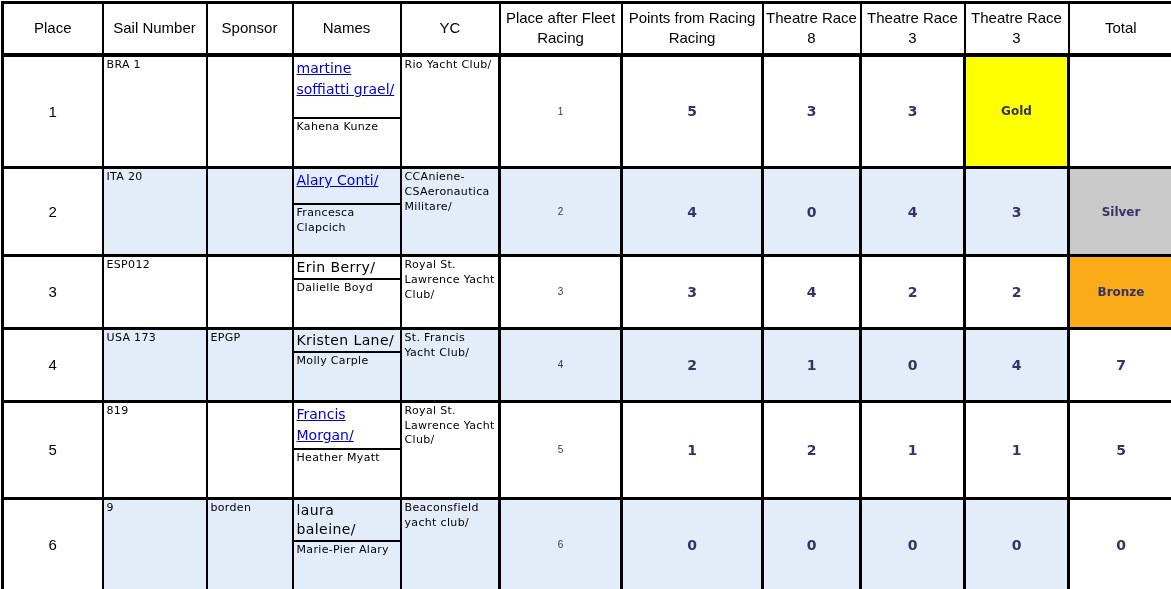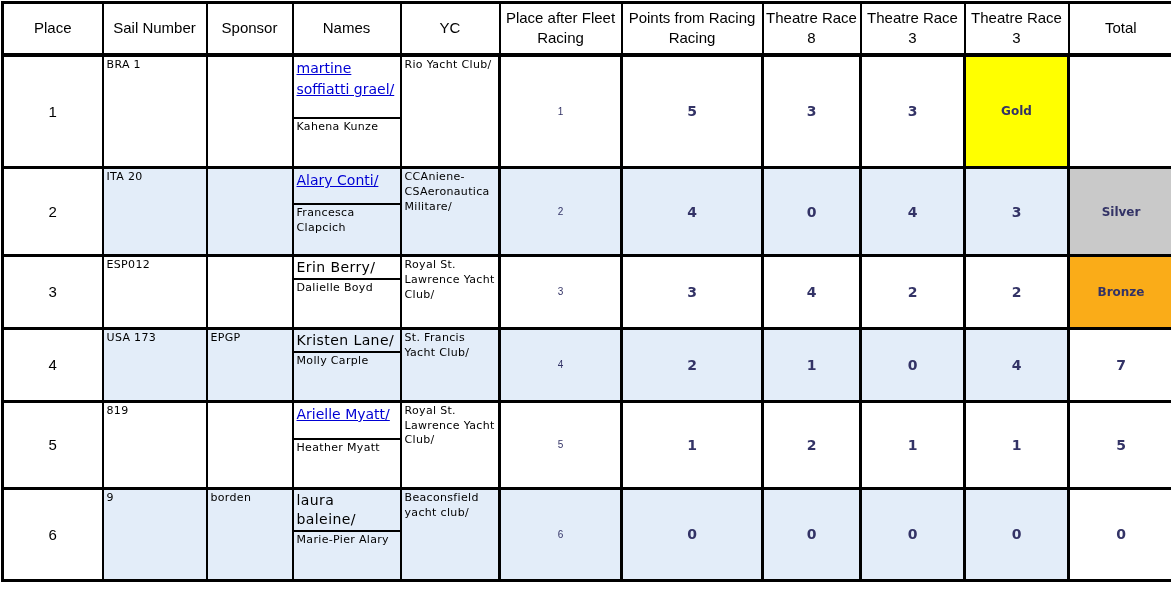--- a/index.html
+++ b/index.html
@@ -201,21 +201,21 @@
       <td class="num score">4</td>
       <td class="num score total">7</td>
     </tr>
 
     <tr>
       <td class="place">5</td>
       <td class="small-top">819</td>
       <td class="small-top"></td>
       <td class="names">
         <div class="names-wrap">
-          <div class="helm linked"><a href="#">Arielle Myatt/</a></div>
+          <div class="helm linked"><a href="#">Francis Morgan/</a></div>
           <div class="crew">Heather Myatt</div>
         </div>
       </td>
       <td class="small-top yc">Royal St. Lawrence Yacht Club/</td>
       <td class="pafr score">5</td>
       <td class="num score">1</td>
       <td class="num score">2</td>
       <td class="num score">1</td>
       <td class="num score">1</td>
       <td class="num score total">5</td>

